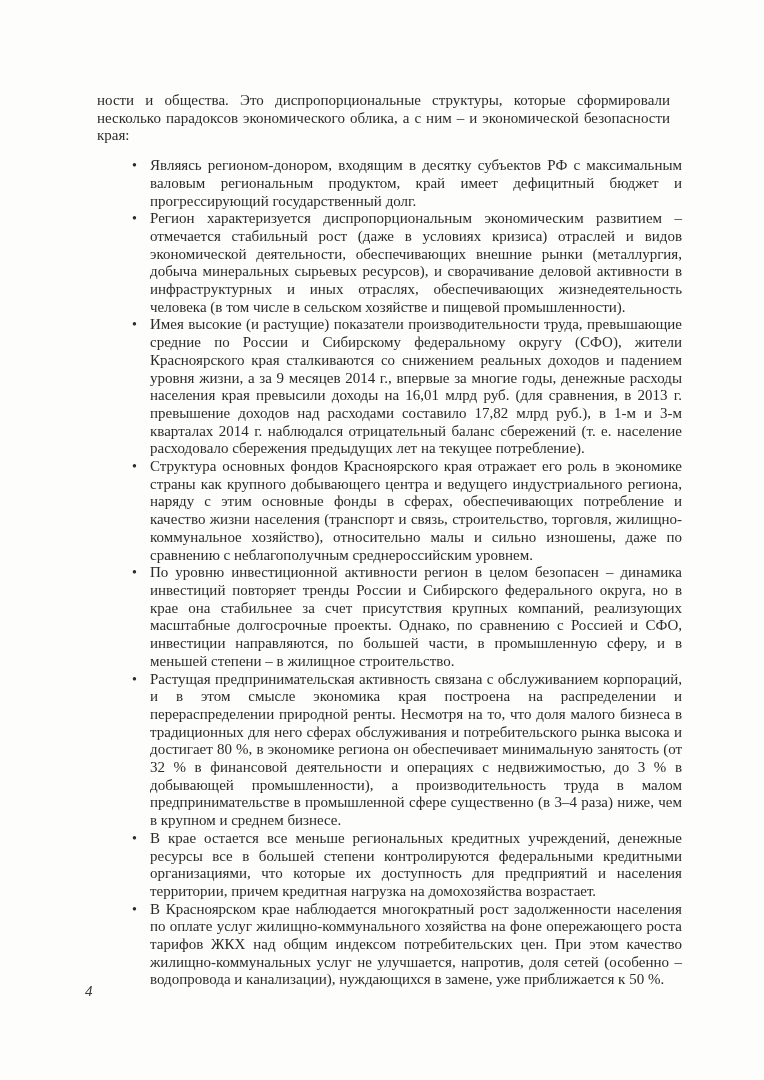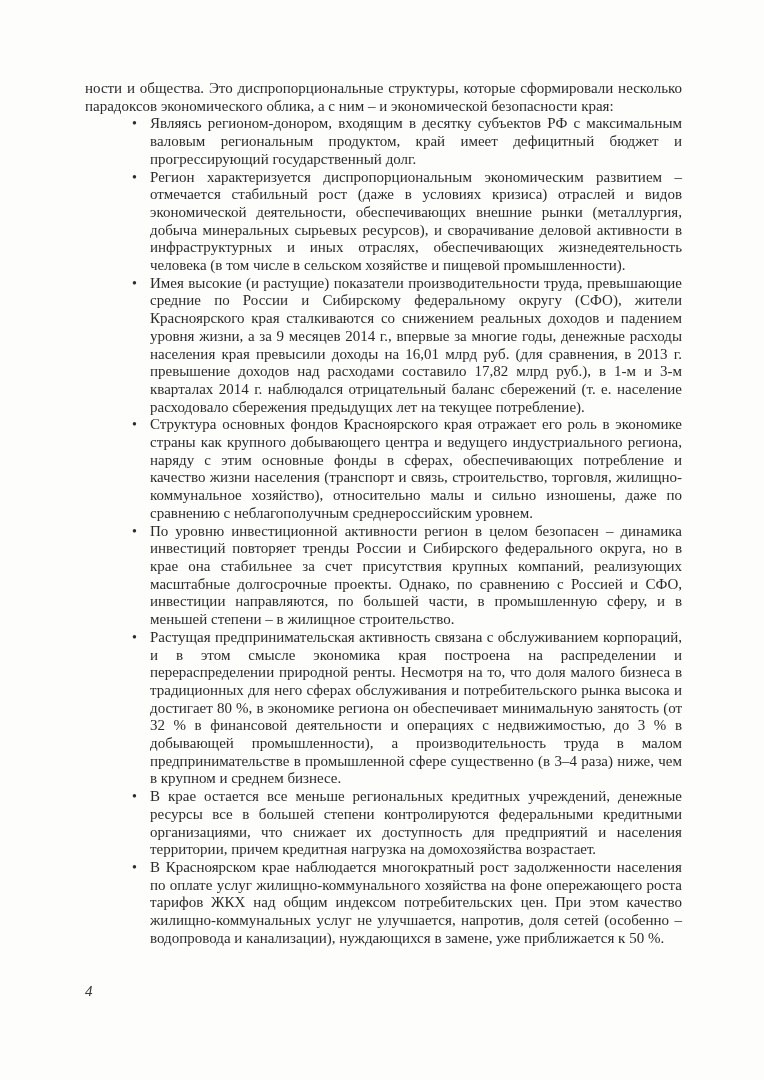--- a/index.html
+++ b/index.html
@@ -15,21 +15,21 @@
   }
   .text-block {
     position: absolute;
     left: 85px;
     top: 80px;
     width: 597px;
     font-size: 15px;
     line-height: 17.7px;
     text-align: justify;
   }
-  .intro { margin: 0; }
+  .intro { margin: 12px; }
   ul.bullets {
     list-style: none;
     margin: 0;
     padding: 0 0 0 40px;
   }
   ul.bullets li {
     position: relative;
     padding-left: 25px;
   }
   ul.bullets .marker {
@@ -53,18 +53,18 @@
 <div class="page">
   <div class="text-block">
     <p class="intro">ности и общества. Это диспропорциональные структуры, которые сформировали несколько парадоксов экономического облика, а с ним – и экономической безопасности края:</p>
     <ul class="bullets">
         <li><span class="marker">•</span><span>Являясь регионом-донором, входящим в десятку субъектов РФ с максимальным валовым региональным продуктом, край имеет дефицитный бюджет и прогрессирующий государственный долг.</span></li>
         <li><span class="marker">•</span><span>Регион характеризуется диспропорциональным экономическим развитием – отмечается стабильный рост (даже в условиях кризиса) отраслей и видов экономической деятельности, обеспечивающих внешние рынки (металлургия, добыча минеральных сырьевых ресурсов), и сворачивание деловой активности в инфраструктурных и иных отраслях, обеспечивающих жизнедеятельность человека (в том числе в сельском хозяйстве и пищевой промышленности).</span></li>
         <li><span class="marker">•</span><span>Имея высокие (и растущие) показатели производительности труда, превышающие средние по России и Сибирскому федеральному округу (СФО), жители Красноярского края сталкиваются со снижением реальных доходов и падением уровня жизни, а за 9 месяцев 2014 г., впервые за многие годы, денежные расходы населения края превысили доходы на 16,01 млрд руб. (для сравнения, в 2013 г. превышение доходов над расходами составило 17,82 млрд руб.), в 1-м и 3-м кварталах 2014 г. наблюдался отрицательный баланс сбережений (т. е. население расходовало сбережения предыдущих лет на текущее потребление).</span></li>
         <li><span class="marker">•</span><span>Структура основных фондов Красноярского края отражает его роль в экономике страны как крупного добывающего центра и ведущего индустриального региона, наряду с этим основные фонды в сферах, обеспечивающих потребление и качество жизни населения (транспорт и связь, строительство, торговля, жилищно-коммунальное хозяйство), относительно малы и сильно изношены, даже по сравнению с неблагополучным среднероссийским уровнем.</span></li>
         <li><span class="marker">•</span><span>По уровню инвестиционной активности регион в целом безопасен – динамика инвестиций повторяет тренды России и Сибирского федерального округа, но в крае она стабильнее за счет присутствия крупных компаний, реализующих масштабные долгосрочные проекты. Однако, по сравнению с Россией и СФО, инвестиции направляются, по большей части, в промышленную сферу, и в меньшей степени – в жилищное строительство.</span></li>
         <li><span class="marker">•</span><span>Растущая предпринимательская активность связана с обслуживанием корпораций, и в этом смысле экономика края построена на распределении и перераспределении природной ренты. Несмотря на то, что доля малого бизнеса в традиционных для него сферах обслуживания и потребительского рынка высока и достигает 80 %, в экономике региона он обеспечивает минимальную занятость (от 32 % в финансовой деятельности и операциях с недвижимостью, до 3 % в добывающей промышленности), а производительность труда в малом предпринимательстве в промышленной сфере существенно (в 3–4 раза) ниже, чем в крупном и среднем бизнесе.</span></li>
-        <li><span class="marker">•</span><span>В крае остается все меньше региональных кредитных учреждений, денежные ресурсы все в большей степени контролируются федеральными кредитными организациями, что снижает их доступность для предприятий и населения территории, причем кредитная нагрузка на домохозяйства возрастает.</span></li>
+        <li><span class="marker">•</span><span>В крае остается все меньше региональных кредитных учреждений, денежные ресурсы все в большей степени контролируются федеральными кредитными организациями, что которые их доступность для предприятий и населения территории, причем кредитная нагрузка на домохозяйства возрастает.</span></li>
         <li><span class="marker">•</span><span>В Красноярском крае наблюдается многократный рост задолженности населения по оплате услуг жилищно-коммунального хозяйства на фоне опережающего роста тарифов ЖКХ над общим индексом потребительских цен. При этом качество жилищно-коммунальных услуг не улучшается, напротив, доля сетей (особенно – водопровода и канализации), нуждающихся в замене, уже приближается к 50 %.</span></li>
       </ul>
   </div>
   <div class="page-number">4</div>
 </div>
 
 </body></html>

